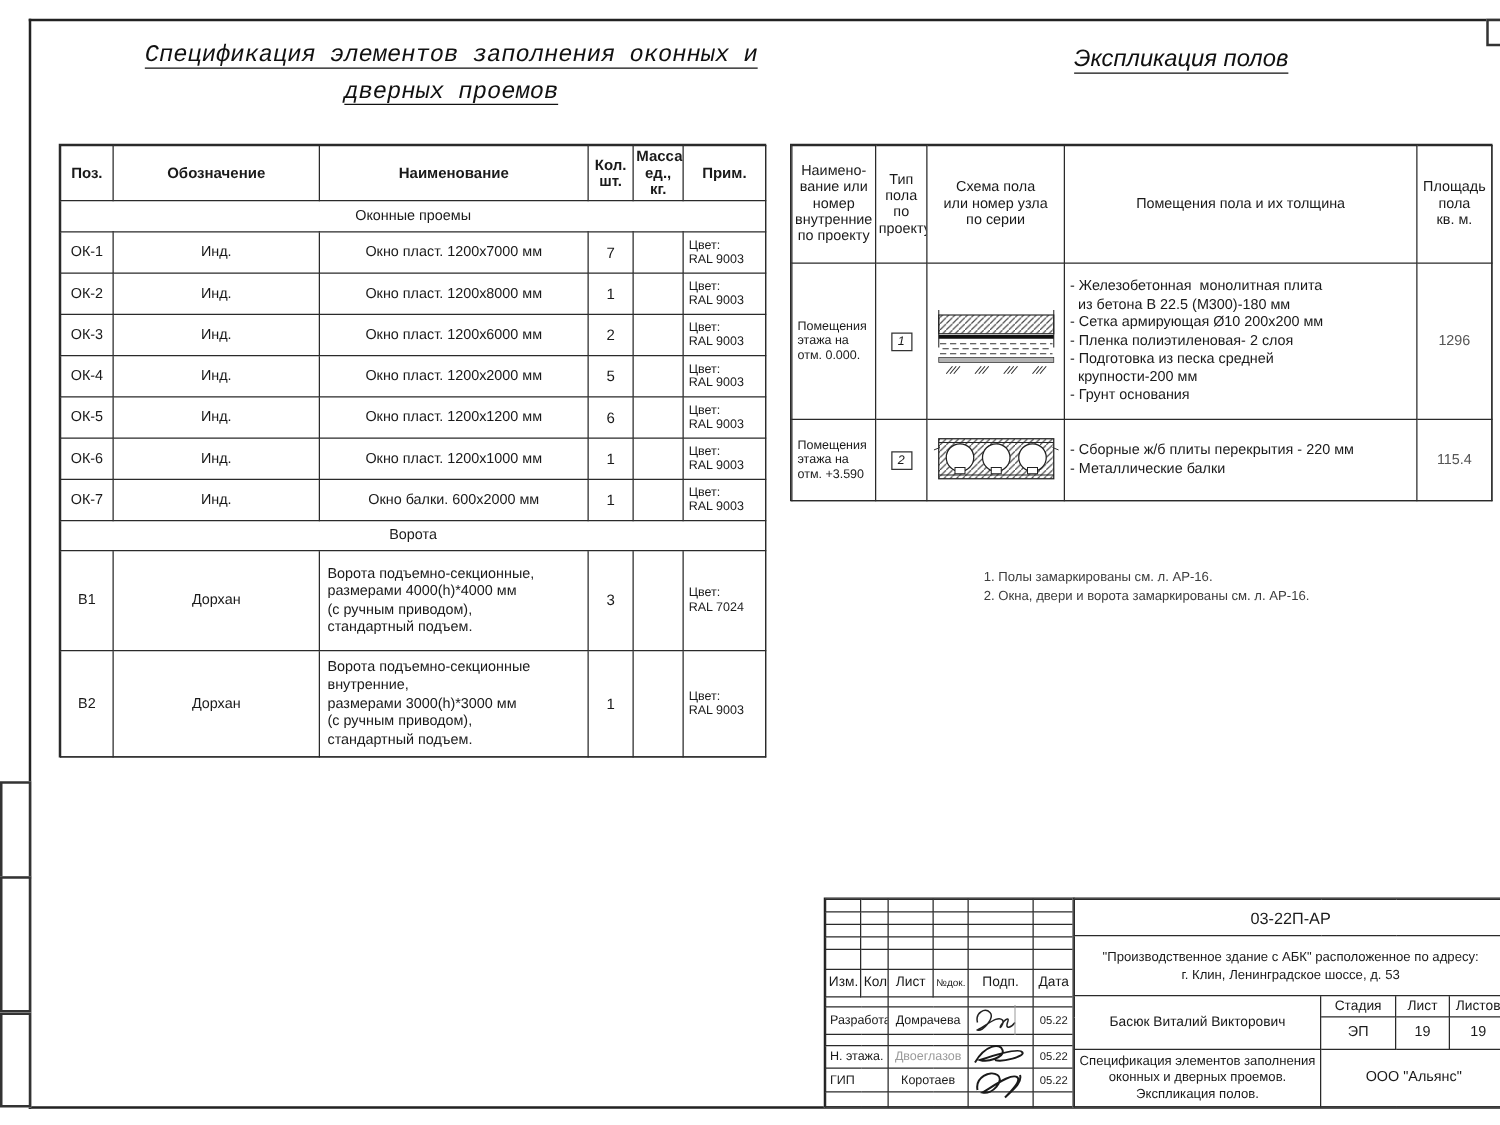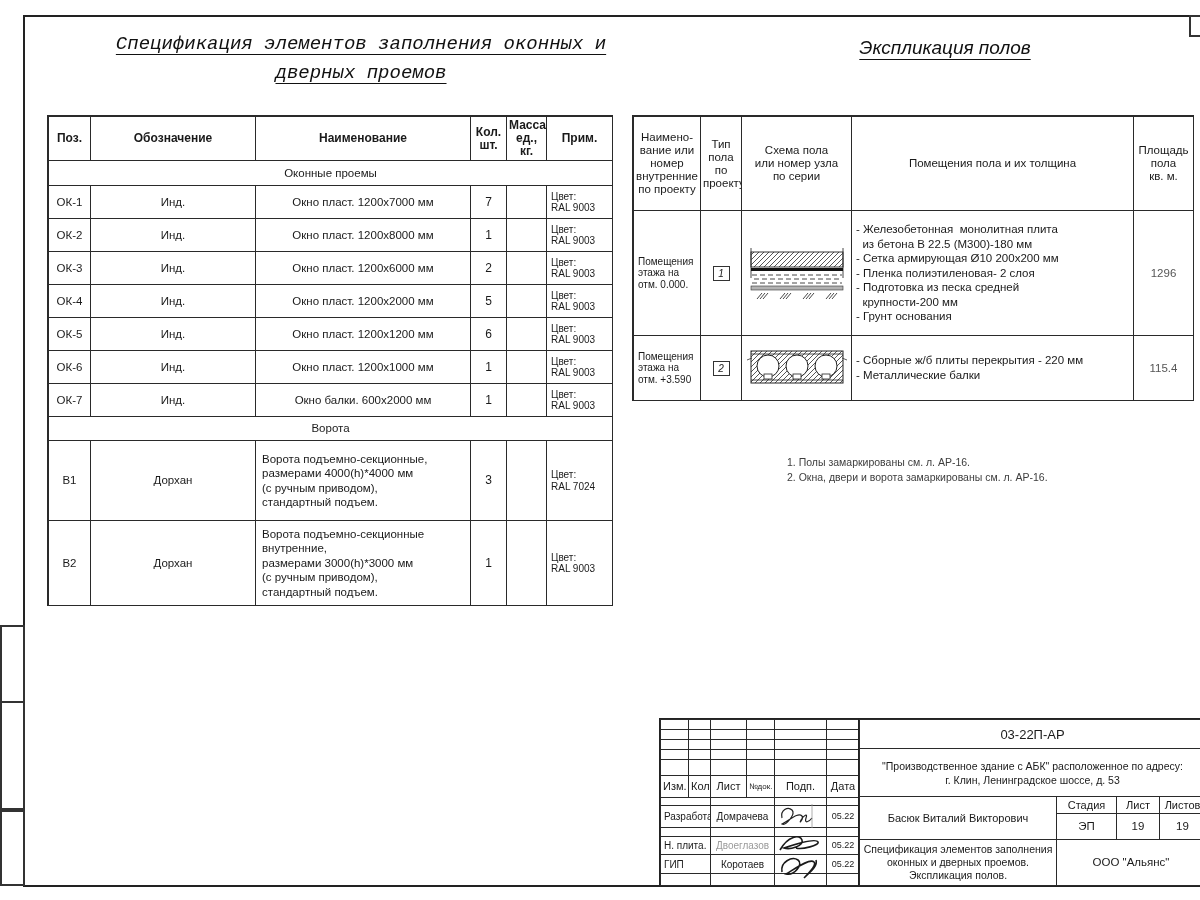--- a/index.html
+++ b/index.html
@@ -384,21 +384,21 @@
     <td></td>
     <td class="c" style="font-size:9px">05.22</td>
   </tr>
   <tr style="height:9px;">
             <td colspan="2"></td>
             <td colspan="2"></td>
             <td></td>
             <td></td>
           </tr>
   <tr style="height:18px;">
-    <td colspan="2" class="lbl">Н. плита.</td>
+    <td colspan="2" class="lbl">Н. этажа.</td>
     <td colspan="2" class="c gray">Двоеглазов</td>
     <td></td>
     <td class="c" style="font-size:9px">05.22</td>
   </tr>
   <tr style="height:19px;">
     <td colspan="2" class="lbl">ГИП</td>
     <td colspan="2" class="c">Коротаев</td>
     <td></td>
     <td class="c" style="font-size:9px">05.22</td>
   </tr>

